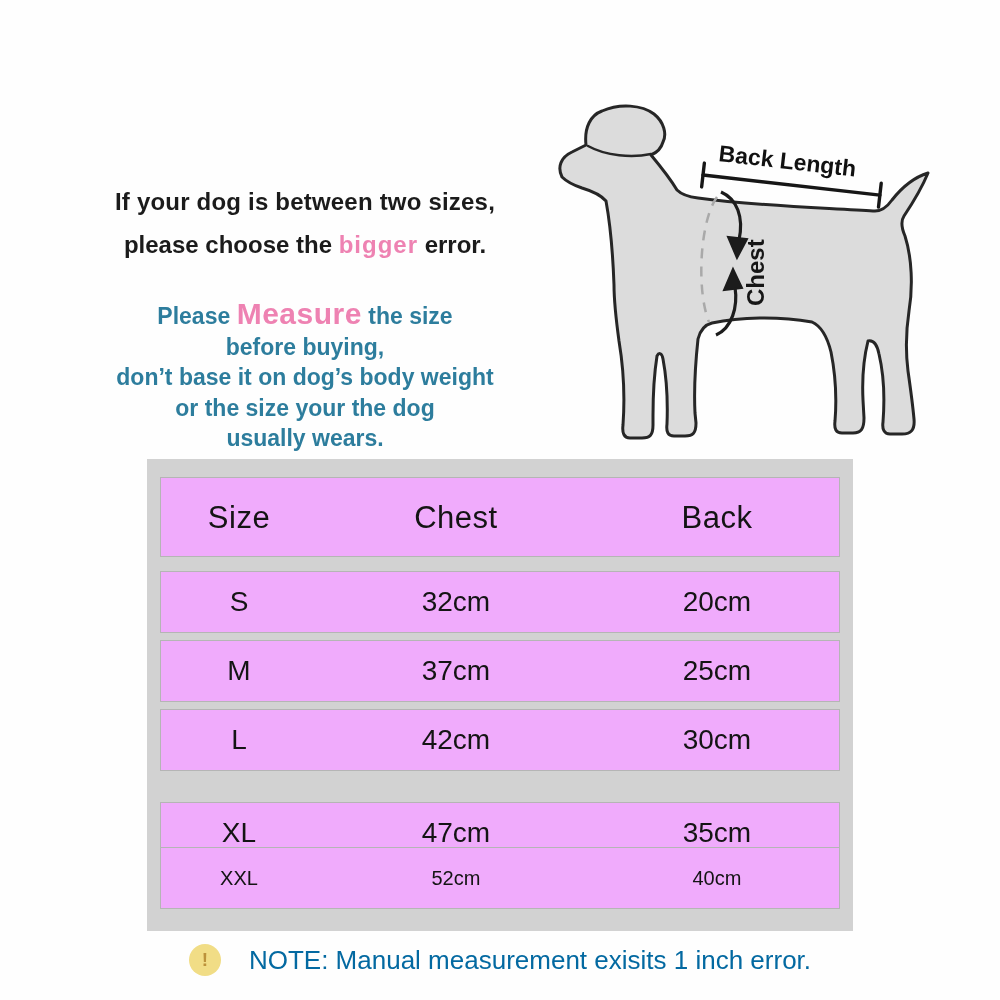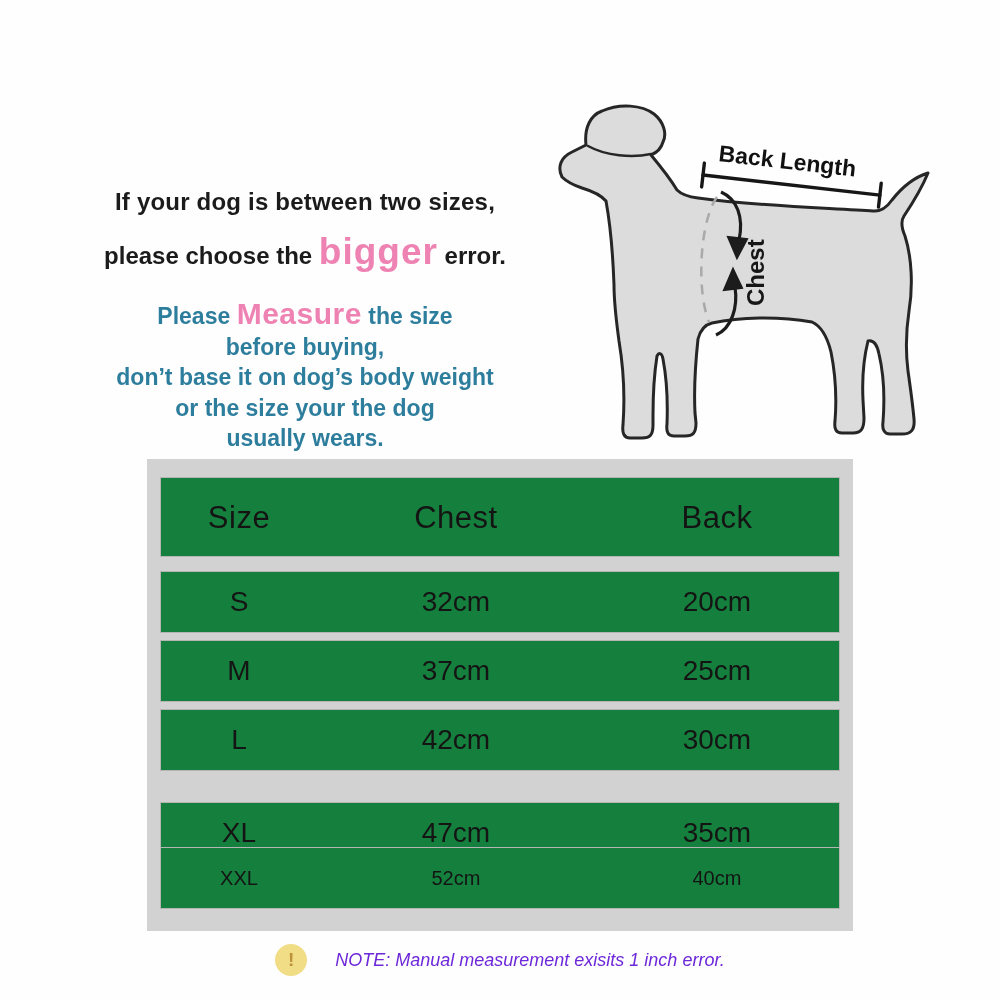--- a/index.html
+++ b/index.html
@@ -23,21 +23,21 @@
   }
 
   
   .advice {
     position:absolute; left:85px; top:188px; width:440px;
     text-align:center; font-weight:bold; color:var(--text-dark);
   }
   .advice .line1 { font-size:24px; letter-spacing:0.2px; }
   .advice .line2 { font-size:24px; margin-top:15px; }
   .advice .highlight-bigger {
-    color:var(--pink); font-size:37px; letter-spacing:1px;
+    color:var(--pink); font-size:24px; letter-spacing:1px;
   }
 
   
   .measure {
     position:absolute; left:85px; top:299px; width:440px;
     text-align:center; font-weight:bold; color:var(--teal);
     font-size:23px; line-height:30.5px;
   }
   .measure .highlight-measure {
     color:var(--pink); font-size:30px; letter-spacing:0.5px;text-align:center;
@@ -46,21 +46,21 @@
   
   .dog-diagram { position:absolute; left:540px; top:95px; width:440px; height:360px; }
 
   
   .table-panel {
     position:absolute; left:147px; top:459px; width:706px; height:472px;
     background:var(--table-panel);
   }
   .t-row {
     position:absolute; left:13px; width:680px;
-    background:#15803d; border:1px solid var(--row-border);
+    background:#f0abfc; border:1px solid var(--row-border);
     display:grid; grid-template-columns:23% 41% 36%;
     align-items:center; text-align:center; color:#141414;
   }
   .t-row > div { line-height:1; }
   .t-head { top:18px;  height:80px; font-size:31px; letter-spacing:0.5px; }
   .t-r0   { top:112px; height:62px; font-size:28px; }
   .t-r1   { top:181px; height:62px; font-size:28px; }
   .t-r2   { top:250px; height:62px; font-size:28px; }
   .t-r3   { top:319px; height:62px; font-size:28px;margin-top:24px; }
   .t-r4   { top:388px; height:62px; font-size:20px; }
@@ -70,21 +70,21 @@
     position:absolute; left:0; top:938px; width:1000px; height:44px;
     display:flex; align-items:center; justify-content:center; gap:28px;
   }
   .note-icon {
     width:32px; height:32px; border-radius:50%;
     background:var(--note-icon-bg);
     display:flex; align-items:center; justify-content:center;
     color:var(--note-icon-mark); font-size:19px; font-weight:bold;
     flex:0 0 auto;
   }
-  .note-text { font-size:18px; color:#6d28d9;font-style:italic; }
+  .note-text { font-size:26px; color:#0369a1; }
 </style>
 </head>
 <body>
 
 <div class="page">
 
   <div class="advice">
     <div class="line1">If your dog is between two sizes,</div>
     <div class="line2"><span>please choose the </span><span class="highlight-bigger">bigger</span><span> error.</span></div>
   </div>

